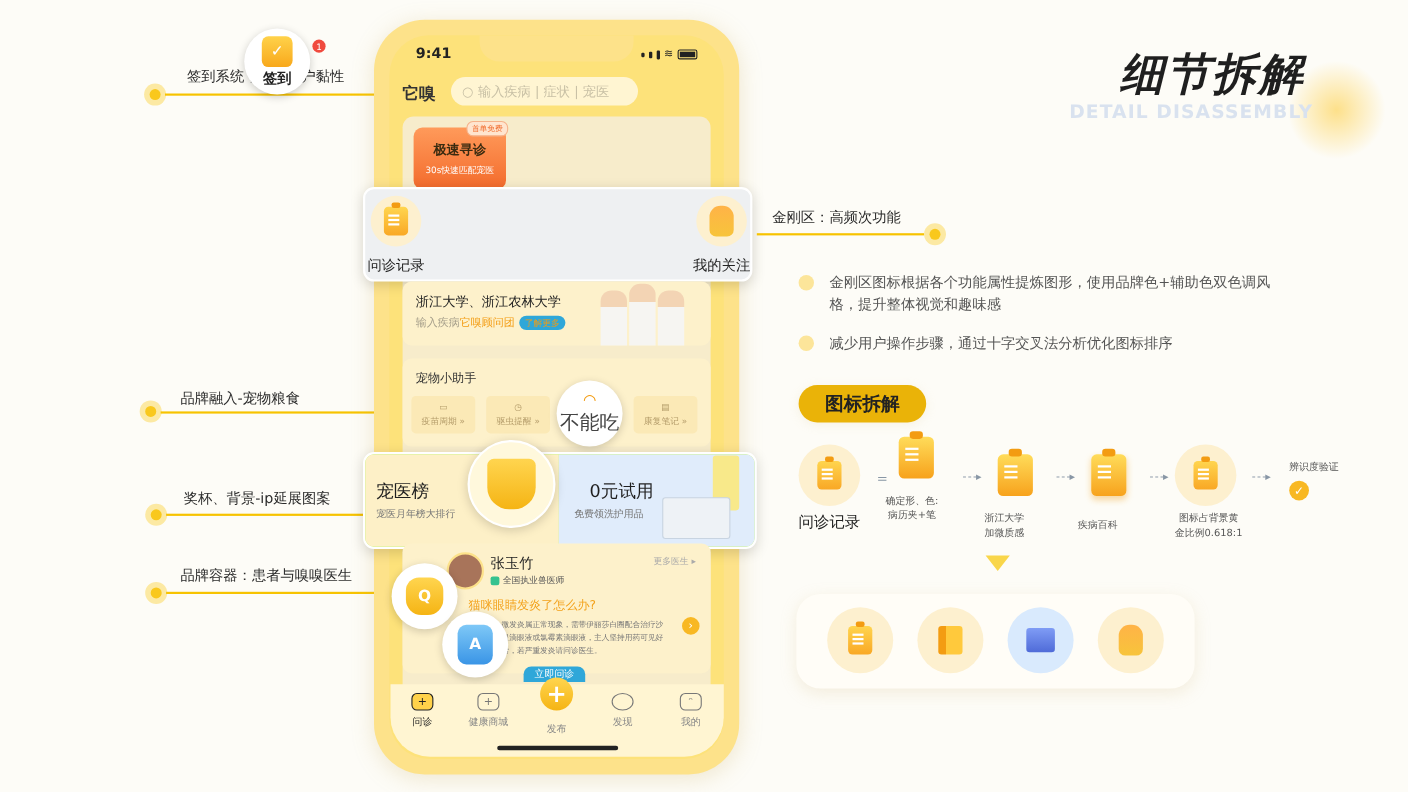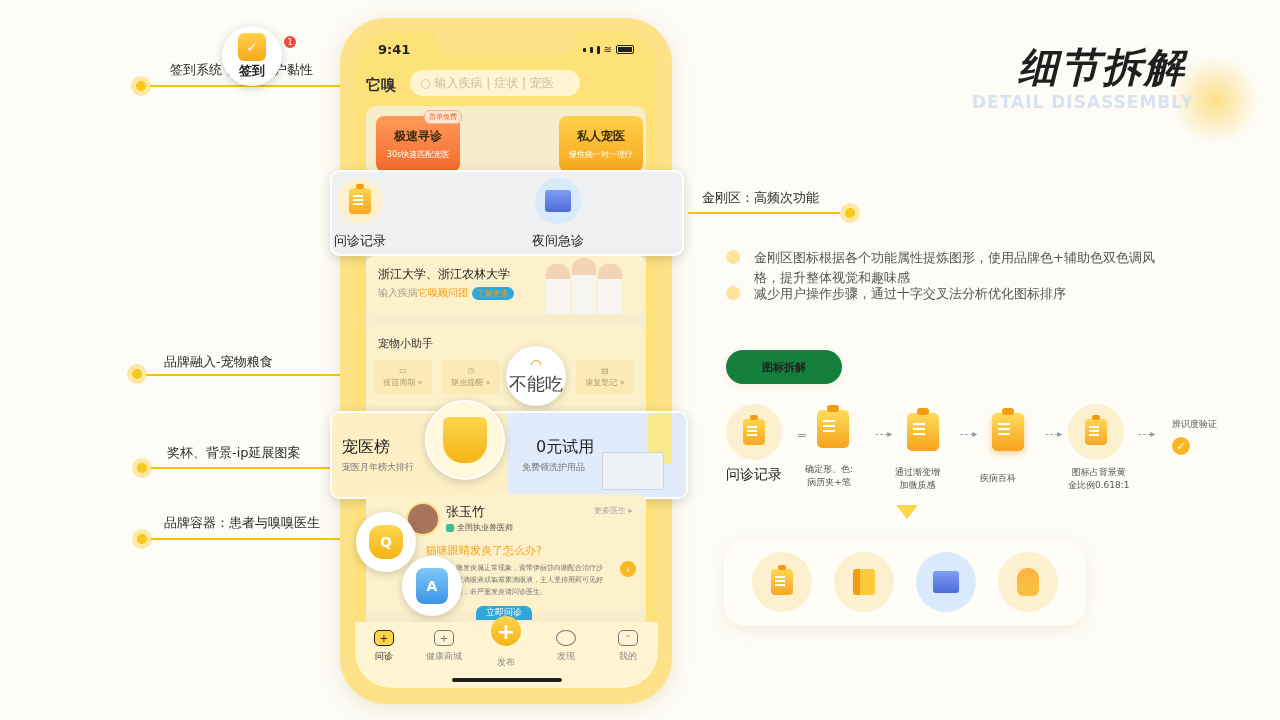--- a/index.html
+++ b/index.html
@@ -91,21 +91,21 @@
 .tab .tl{font-size:9px;color:#888;margin-top:4px}
 .tab.active .ti{background:#ffd24a;border-color:#222;color:#222}
 .tab.active .tl{color:#222}
 .publish{position:absolute;left:491px;top:616px;width:30px;height:30px;border-radius:50%;background:linear-gradient(#ffd54f,#f5b414);color:#fff;font-size:22px;font-weight:bold;display:flex;align-items:center;justify-content:center}
 .home-ind{position:absolute;left:452px;top:678px;width:110px;height:4px;border-radius:2px;background:#222}
 
 .kk-callout{position:absolute;left:702px;top:189px;font-size:13px;color:#2b2b2b}
 .bullet{position:absolute;left:726px;display:flex;gap:14px}
 .bullet-dot{width:14px;height:14px;border-radius:50%;background:#fce59a;flex:none;margin-top:2px}
 .bullet-text{font-size:13px;color:#555;line-height:20px;width:420px}
-.section-pill{position:absolute;left:726px;top:350px;width:116px;height:34px;border-radius:17px;background:#15803d;box-shadow:0 2px 10px rgba(220,200,150,.2);font-size:11px;font-weight:bold;color:#222;display:flex;align-items:center;justify-content:center}
+.section-pill{position:absolute;left:726px;top:350px;width:116px;height:34px;border-radius:17px;background:#eab308;box-shadow:0 2px 10px rgba(220,200,150,.2);font-size:17px;font-weight:bold;color:#222;display:flex;align-items:center;justify-content:center}
 .step{position:absolute;display:flex;flex-direction:column;align-items:flex-start}
 .step-circle{width:56px;height:56px;border-radius:50%;display:flex;align-items:center;justify-content:center}
 .step-cap{font-size:9px;color:#555;text-align:center;line-height:13px;margin-top:6px;white-space:pre-line}
 .arrow{position:absolute;font-size:10px;color:#8896a5;letter-spacing:-1px}
 .big-clip{width:32px;height:38px;border-radius:5px;background:linear-gradient(#ffdc5a,#f7a21c);position:relative}
 .big-clip::before{content:"";position:absolute;left:10px;top:-5px;width:12px;height:7px;background:#f39c12;border-radius:3px}
 .big-clip::after{content:"";position:absolute;left:6px;top:10px;width:12px;height:2px;background:#fff;box-shadow:0 5px 0 #fff,0 10px 0 #fff}
 .check{width:18px;height:18px;border-radius:50%;background:#f8b823;color:#fff;font-size:11px;display:flex;align-items:center;justify-content:center}
 .down-tri{position:absolute;left:896px;top:505px;width:0;height:0;border-left:11px solid transparent;border-right:11px solid transparent;border-top:14px solid #f9d64a}
 .icon-panel{position:absolute;left:724px;top:540px;width:362px;height:86px;border-radius:22px;background:#fffdf7;box-shadow:0 4px 14px rgba(220,200,150,.25)}
@@ -151,45 +151,41 @@
     <div class="search">
       <span>○</span>
       <span>输入疾病 | 症状 | 宠医</span>
     </div>
     <div class="content-bg"></div>
     <div class="qcard" style="left:22px;background:linear-gradient(#ff9a5a,#f36b2c)">
       <div class="t">极速寻诊</div>
       <div class="s">30s快速匹配宠医</div>
     </div>
     <div class="free-tag">首单免费</div>
-    <div class="qcard" style="left:205px;background:linear-gradient(#ffcf4a,#f7a81b)">
-      <div class="t">私人宠医</div>
-      <div class="s">慢性病一对一理疗</div>
-    </div>
   </div>
 </div>
 
 <div class="signin">
   <div class="signin-icon">✓</div>
   <div class="signin-label">签到</div>
 </div>
 <div class="msg-badge">1</div>
 
 <div class="kk">
   <div class="kk-item" style="left:-12px">
     <div class="kk-icon" style="background:#fdf0cf">
         <div class="clip"></div>
       </div>
     <div class="kk-label">问诊记录</div>
   </div>
-  <div class="kk-item" style="left:186px">
-    <div class="kk-icon" style="background:#d9eafd">
-        <div class="hospital"></div>
+  <div class="kk-item" style="left:284px">
+    <div class="kk-icon" style="background:#fdf0cf">
+        <div class="doctor"></div>
       </div>
-    <div class="kk-label">夜间急诊</div>
+    <div class="kk-label">我的关注</div>
   </div>
 </div>
 
 <div class="banner" style="left:366px;top:256px;width:280px">
   <div class="l1">浙江大学、浙江农林大学</div>
   <div class="l2">
     <span style="color:#a59e8a">输入疾病</span><span>它嗅顾问团</span><span class="more-pill">了解更多</span>
   </div>
   <div class="doctors">
     <div class="doc-fig"></div>
@@ -276,49 +272,49 @@
 <div class="home-ind"></div>
 
 <div class="kk-callout">金刚区：高频次功能</div>
 <div class="callout-line" style="left:688px;top:212px;width:152px"></div>
 <div class="callout-dot" style="left:840px;top:203px"></div>
 
 <div class="bullet" style="top:248px">
   <div class="bullet-dot"></div>
   <div class="bullet-text">金刚区图标根据各个功能属性提炼图形，使用品牌色+辅助色双色调风格，提升整体视觉和趣味感</div>
 </div>
-<div class="bullet" style="top:284px">
+<div class="bullet" style="top:303px">
   <div class="bullet-dot"></div>
   <div class="bullet-text">减少用户操作步骤，通过十字交叉法分析优化图标排序</div>
 </div>
 
 <div class="section-pill">图标拆解</div>
 
 <div class="step" style="left:726px;top:404px">
   <div class="step-circle" style="background:#fdf0cf">
       <div class="clip"></div>
     </div>
   <div style="font-size:14px;color:#222;margin-top:6px">问诊记录</div>
 </div>
 <div class="arrow" style="left:797px;top:428px;font-size:12px">=</div>
 
-<div class="step" style="left:805px;top:401px;width:70px">
+<div class="step" style="left:805px;top:388px;width:70px">
   <div class="step-circle">
       <div class="big-clip"></div>
     </div>
   <div class="step-cap">确定形、色:
 病历夹+笔</div>
 </div>
 <div class="arrow" style="left:875px;top:428px">- - -▸</div>
 
 <div class="step" style="left:895px;top:404px;width:70px">
   <div class="step-circle">
       <div class="big-clip"></div>
     </div>
-  <div class="step-cap">通过渐变增
+  <div class="step-cap">浙江大学
 加微质感</div>
 </div>
 <div class="arrow" style="left:960px;top:428px">- - -▸</div>
 
 <div class="step" style="left:980px;top:404px;width:70px">
   <div class="step-circle">
       <div class="big-clip" style="box-shadow:0 3px 6px rgba(240,160,30,.4)"></div>
     </div>
   <div class="step-cap" style="margin-top:12px">疾病百科</div>
 </div>

